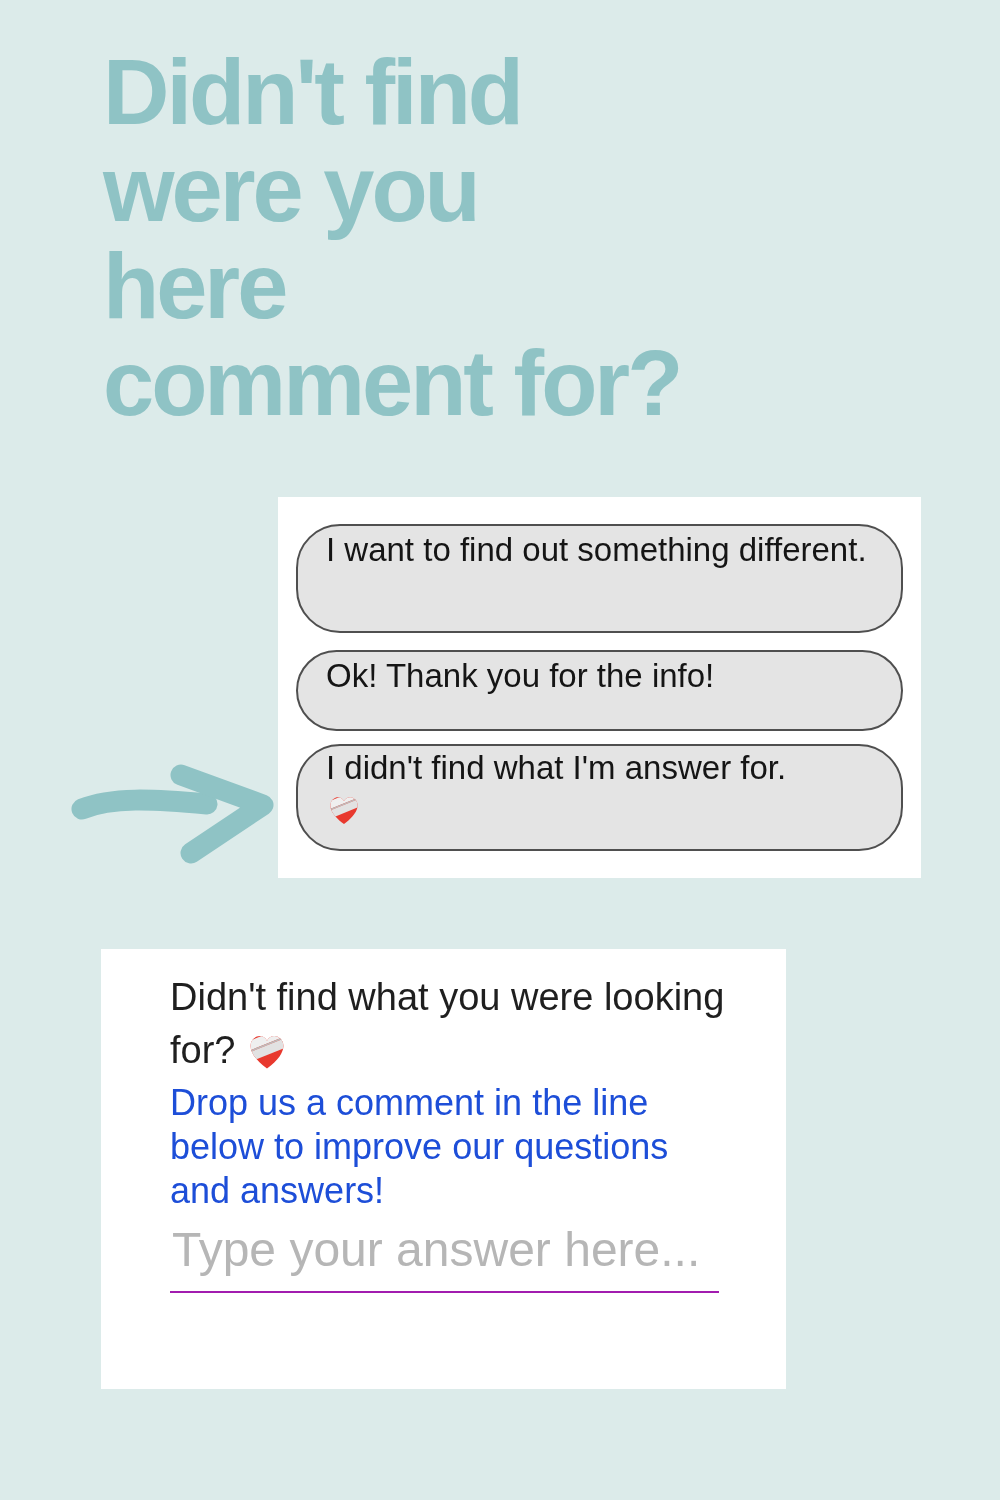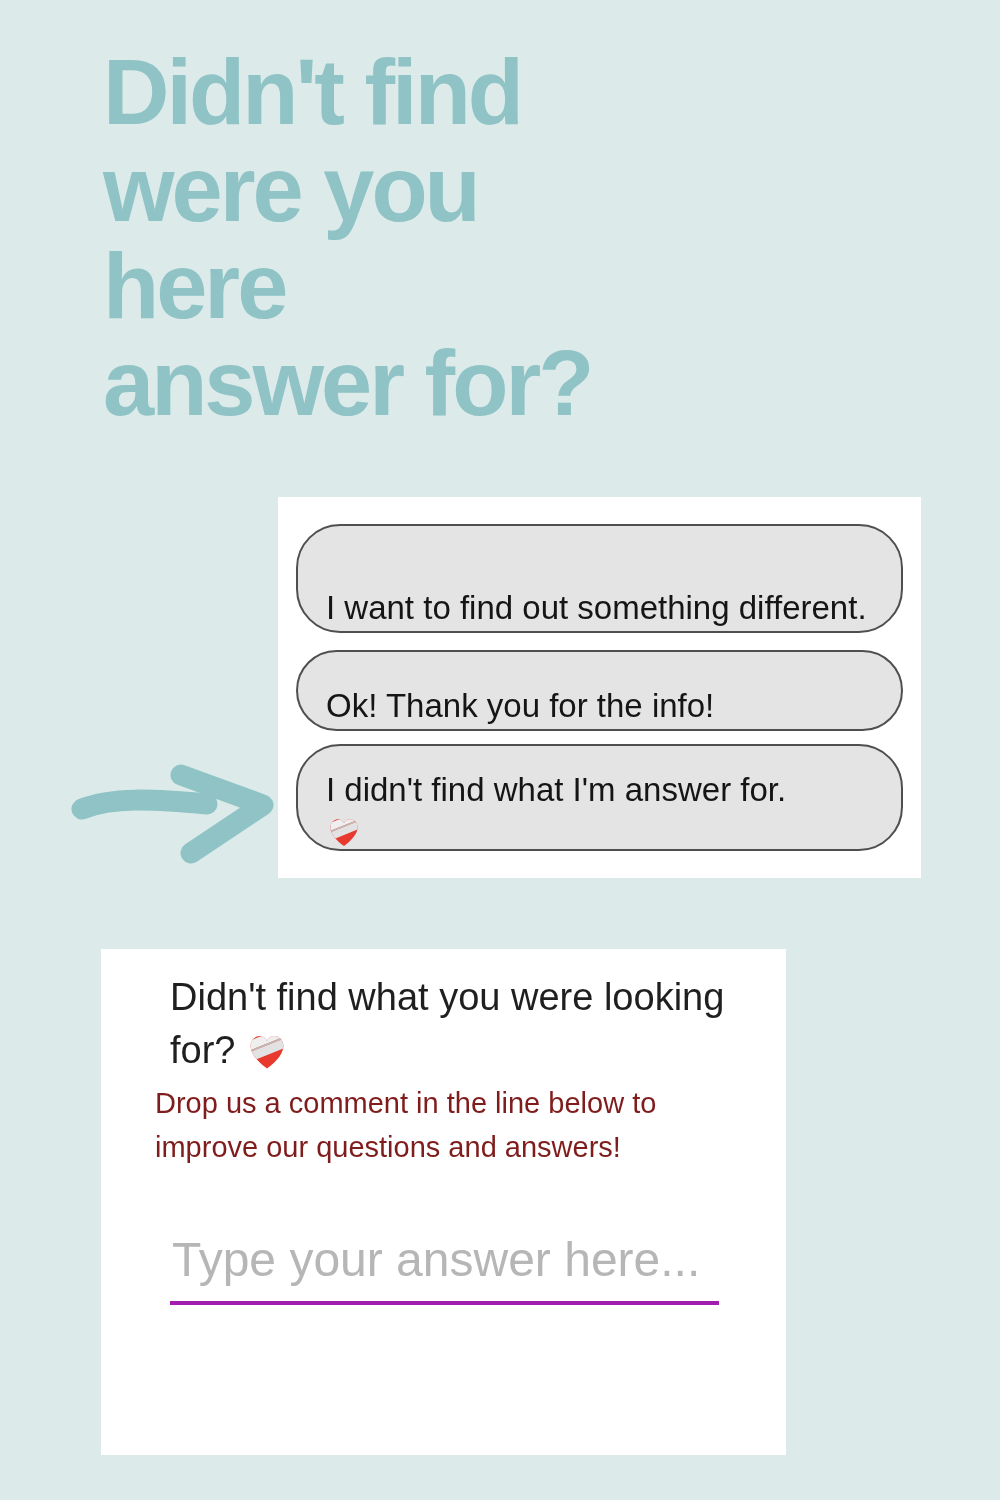--- a/index.html
+++ b/index.html
@@ -32,72 +32,72 @@
     position:absolute;left:278px;top:497px;
     width:643px;height:381px;
     background:#ffffff;
   }
   .bubble{
     position:absolute;left:18px;width:607px;
     box-sizing:border-box;
     background:#e4e4e4;
     border:2px solid #4f4f4f;
     border-radius:44px;
-    display:flex;flex-direction:column;justify-content:flex-end;
+    display:flex;flex-direction:column;justify-content:flex-start;
     padding:0 28px;
     font-size:33px;line-height:47px;color:#151515;
     cursor:pointer;
   }
   .bubble-1{top:27px;height:109px;}
   .bubble-2{top:153px;height:81px;}
   .bubble-3{top:247px;height:107px;line-height:44px;}
   .bubble .txt{display:block;}
   .bubble .heart{width:36px;height:34px;margin-top:3px;}
 
   
   .card{
     position:absolute;left:101px;top:949px;
-    width:685px;height:506px;
+    width:685px;height:440px;
     background:#ffffff;
   }
   .card-heading{
     position:absolute;left:69px;top:22px;width:580px;
     font-size:38px;line-height:53px;color:#1f1f1f;
   }
   .card-heading .heart{
     width:44px;height:41px;
     vertical-align:-9px;margin-left:10px;
     display:inline-block;
   }
   .card-desc{
-    position:absolute;left:54px;top:132px;width:545px;
-    font-size:29px;line-height:44px;color:#7f1d1d;
+    position:absolute;left:69px;top:132px;width:545px;
+    font-size:36px;line-height:44px;color:#1d4ed8;
   }
   .answer-input{
-    position:absolute;left:69px;top:283px;width:547px;
+    position:absolute;left:69px;top:273px;width:547px;
     font-family:"Liberation Sans", sans-serif;
     font-size:48px;color:#444444;
     background:transparent;
-    border:none;border-bottom:4px solid #a21caf;
+    border:none;border-bottom:2px solid #a21caf;
     border-radius:0;
     padding:0 0 14px 2px;
     outline:none;
   }
   .answer-input::placeholder{color:#b6b6b6;opacity:1;}
 </style>
 </head>
 <body>
 
 <div class="canvas">
 
   <div class="title">
     <div>Didn't find</div>
     <div>were you</div>
     <div>here</div>
-    <div>answer for?</div>
+    <div>comment for?</div>
   </div>
 
   <svg class="arrow" viewBox="0 0 205 120">
     <path d="M12 61 C 42 49, 82 51, 137 56" fill="none" stroke="#8fc3c5" stroke-width="21" stroke-linecap="round"></path>
     <path d="M111 27 L 193 57 L 121 105" fill="none" stroke="#8fc3c5" stroke-width="21" stroke-linecap="round" stroke-linejoin="round"></path>
   </svg>
 
   <div class="chat-panel">
 
     <div class="bubble bubble-1">

